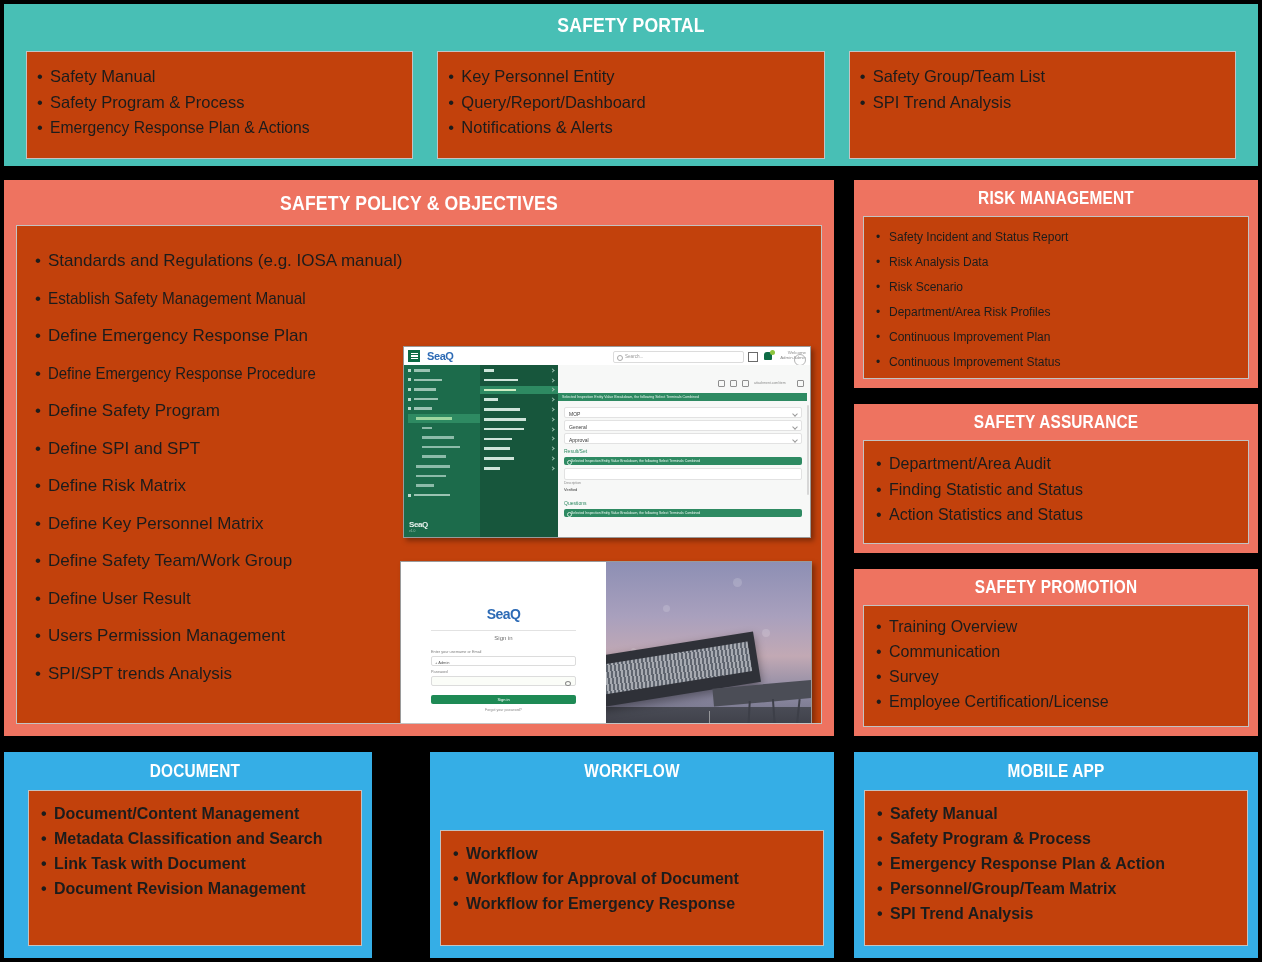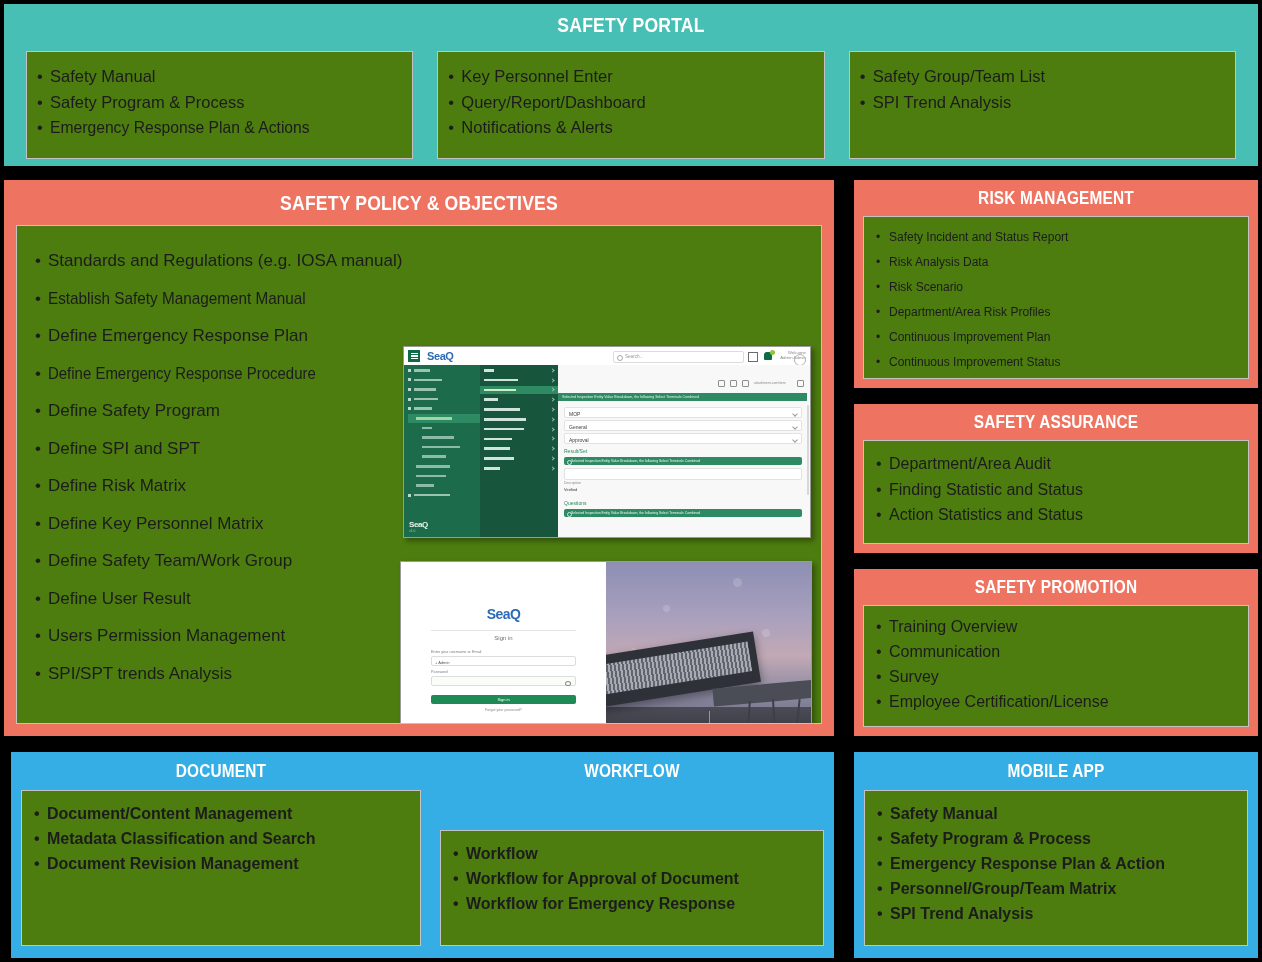--- a/index.html
+++ b/index.html
@@ -32,21 +32,21 @@
   .panel-title {
     text-align: center;
     color: #ffffff;
     font-weight: bold;
     letter-spacing: 0.2px;
     font-family: "Liberation Sans", sans-serif;
     transform: scaleX(0.88);
     white-space: nowrap;
   }
   .panel-body {
-    background: #4d7c0f;
+    background: #c2410c;
     border: 1px solid #c3c3c3;
     box-sizing: border-box;
     overflow: hidden;
   }
   ul.items {
     list-style: none;
     margin: 0;
     padding: 0;
   }
   ul.items li {
@@ -226,21 +226,21 @@
   #promotion .panel-title { font-size: 17.5px; margin-top: 8px; }
   #promotion .panel-body { margin: 7px 9px 9px 9px; flex: 1 1 auto; padding: 8px 0 0 12px; }
   #promotion ul.items li { font-size: 16px; line-height: 25px; }
 
   
   .bottom { background: #35aee6; top: 752px; height: 206px; }
   .bottom .panel-title { font-size: 17.5px; margin-top: 9px; }
   .bottom .panel-body { margin: 8px 10px 12px 10px; flex: 1 1 auto; padding: 10px 0 0 12px; font-weight: bold; }
   .bottom ul.items li { font-size: 16px; line-height: 25px; }
 
-  #document { left: 11px;   width: 420px; }
+  #document { left: 4px;   width: 368px; padding-left: 14px; }
   #workflow { left: 430px; width: 404px; gap: 40px; }
   #mobile   { left: 854px; width: 404px; }
 </style>
 </head>
 <body>
 
 <div class="board">
 
   <section class="panel" id="portal">
     <div class="panel-title">SAFETY PORTAL</div>
@@ -252,21 +252,21 @@
             <li><span class="bullet">•</span><span class="txt">Safety Manual</span></li>
             <li><span class="bullet">•</span><span class="txt">Safety Program &amp; Process</span></li>
             <li><span class="bullet">•</span><span class="txt" style="transform:scaleX(0.95)">Emergency Response Plan &amp; Actions</span></li>
           </ul>
         </div>
       </div>
 
       <div class="portal-col">
         <div class="panel-body">
           <ul class="items">
-            <li><span class="bullet">•</span><span class="txt">Key Personnel Enter</span></li>
+            <li><span class="bullet">•</span><span class="txt">Key Personnel Entity</span></li>
             <li><span class="bullet">•</span><span class="txt">Query/Report/Dashboard</span></li>
             <li><span class="bullet">•</span><span class="txt">Notifications &amp; Alerts</span></li>
           </ul>
         </div>
       </div>
 
       <div class="portal-col">
         <div class="panel-body">
           <ul class="items">
             <li><span class="bullet">•</span><span class="txt">Safety Group/Team List</span></li>
@@ -517,20 +517,21 @@
       </ul>
     </div>
   </section>
 
   <section class="panel bottom" id="document">
     <div class="panel-title">DOCUMENT</div>
     <div class="panel-body">
       <ul class="items">
         <li><span class="bullet">•</span><span class="txt">Document/Content Management</span></li>
         <li><span class="bullet">•</span><span class="txt">Metadata Classification and Search</span></li>
+        <li><span class="bullet">•</span><span class="txt">Link Task with Document</span></li>
         <li><span class="bullet">•</span><span class="txt">Document Revision Management</span></li>
       </ul>
     </div>
   </section>
 
   <section class="panel bottom" id="workflow">
     <div class="panel-title">WORKFLOW</div>
     <div class="panel-body">
       <ul class="items">
         <li><span class="bullet">•</span><span class="txt">Workflow</span></li>

